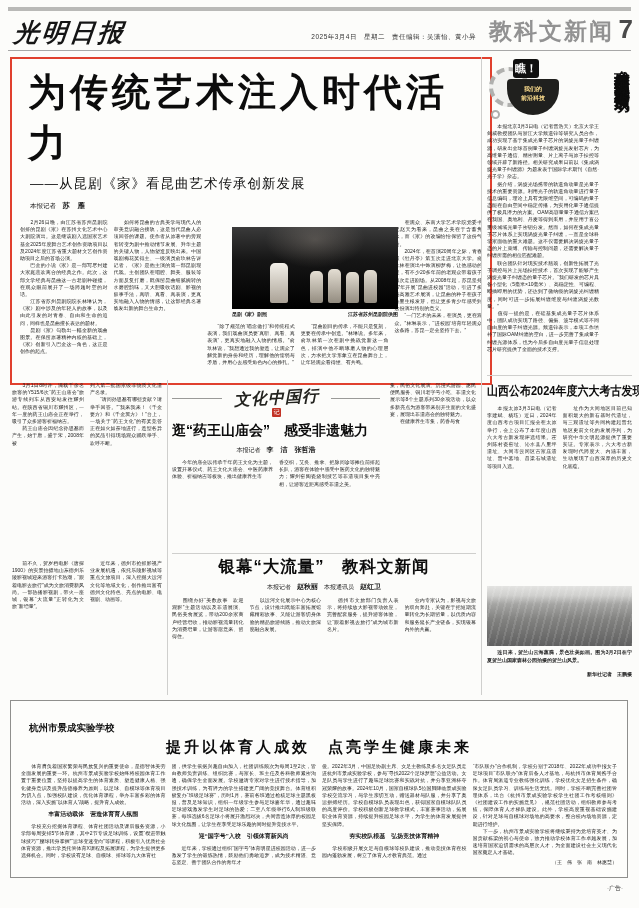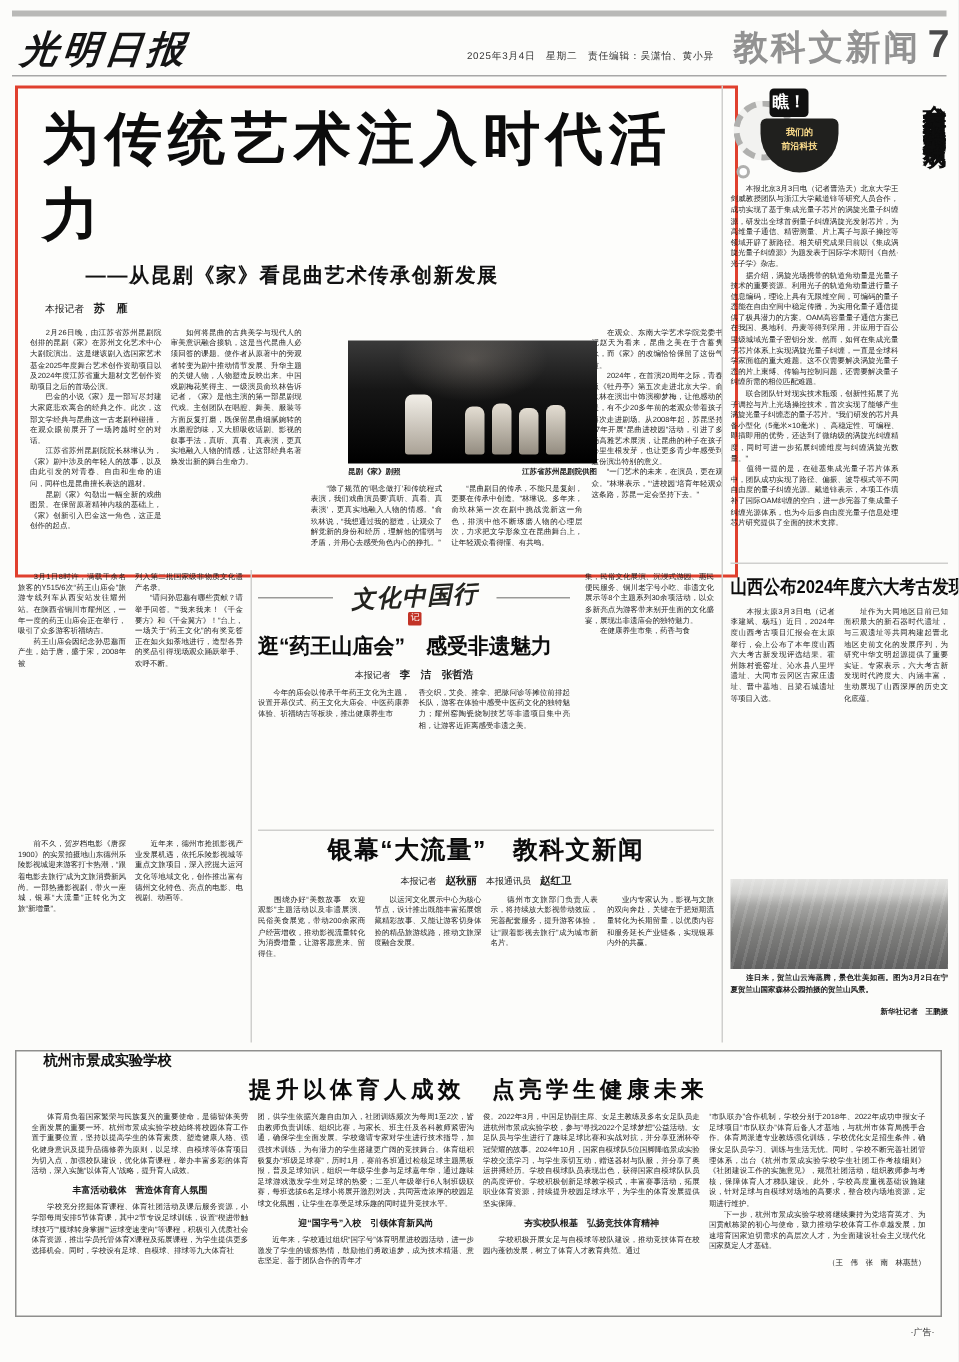--- a/index.html
+++ b/index.html
@@ -20,21 +20,21 @@
   .hrule{position:absolute;height:1px;background:#cfcfcd;}
   
   .tiny{font-size:5px;line-height:1.44;text-align:justify;white-space:pre-wrap;
         color:#1d1d1d;overflow:hidden;}
   .colRow{display:flex;gap:6px;}
   .colRow>div{flex:1;}
   
   .leadBox{position:absolute;left:10px;top:57px;width:462px;height:312px;
            border:2px solid #e0402e;background:#fdfdfb;padding:6px 8px;box-sizing:content-box;}
   .leadHeadline{font-size:38px;font-weight:bold;letter-spacing:4px;color:#0c0c0c;margin:2px 0 0 8px;}
-  .leadSub{font-size:13.5px;font-weight:bold;color:#111;margin:6px 0 0 37px;letter-spacing:1px;}
+  .leadSub{font-size:13.5px;font-weight:normal;color:#111;margin:6px 0 0 10px;letter-spacing:1px;}
   .leadByline{font-size:6.5px;margin:8px 0 0 10px;color:#222;}
   .leadByline b{font-size:7.5px;}
   .leadBody{position:relative;margin-top:8px;height:198px;}
   .leadBody .col{height:198px;}
   .col-pad{padding-top:104px;box-sizing:border-box;}
   .leadPhoto{position:absolute;left:212px;top:8px;width:166px;height:82px;
              background:linear-gradient(180deg,#3a3a3a 0%,#161616 40%,#000 100%);overflow:hidden;}
   .leadPhoto .glow{position:absolute;left:20%;top:-20%;width:60%;height:70%;
                    background:radial-gradient(closest-side,rgba(160,150,140,.35),transparent);}
   .fig{position:absolute;bottom:6px;border-radius:5px 5px 2px 2px;
@@ -92,21 +92,21 @@
   .railBottom{position:absolute;left:12px;top:560px;width:150px;height:134px;}
   .railTop .colRow,.railBottom .colRow{height:100%;}
   
   .screenBlock{position:absolute;left:172px;top:556px;width:304px;height:138px;}
   .screenHead{font-size:16.5px;font-weight:bold;text-align:center;letter-spacing:1px;color:#0c0c0c;}
   .screenByline{font-size:6px;text-align:center;margin:4px 0 5px 0;color:#222;}
   .screenByline b{font-size:7px;}
   .screenCols{height:92px;}
   
   .adBox{position:absolute;left:10px;top:700px;width:618px;height:178px;
-         border:1px solid #8f8f8d;background:#fdfdfb;box-sizing:border-box;padding:0 10px;}
+         border:1px solid #8f8f8d;background:#fdfdfb;box-sizing:border-box;padding:21px 10px;}
   .adKicker{font-size:9.5px;font-weight:bold;color:#111;margin-left:8px;}
   .adHead{font-size:15px;font-weight:bold;text-align:center;letter-spacing:3px;color:#0b0b0b;margin-top:3px;}
   .adCols{margin-top:6px;height:122px;}
   .adSubhead{font-size:6px;font-weight:bold;text-align:center;margin:4px 0;white-space:nowrap;}
   .adSig{font-size:5px;text-align:right;margin-top:3px;}
   .adLabel{position:absolute;right:16px;top:884px;font-size:6px;color:#333;}
 </style>
 </head>
 <body>
 

